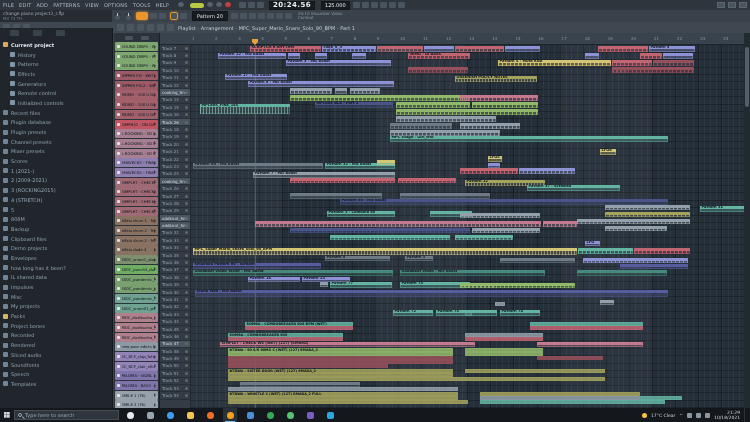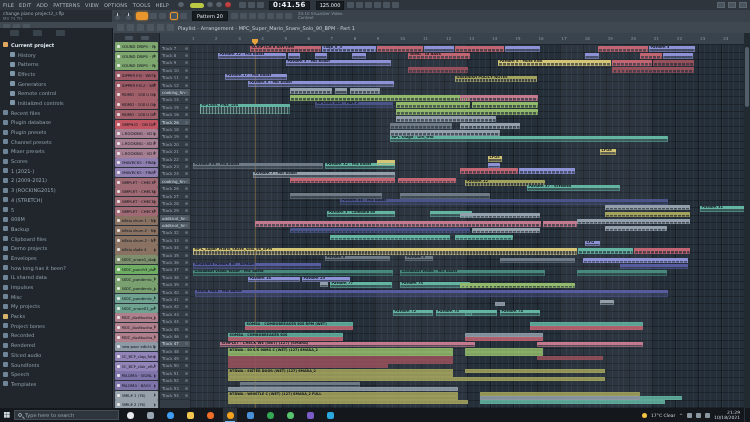--- a/index.html
+++ b/index.html
@@ -117,21 +117,21 @@
       </div>
     <div class="t-circle" style="margin-left:4px;"></div>
     <div class="lcd-pill"></div>
     <div class="t-circle"></div>
     <div class="t-circle"></div>
     <div class="t-circle rec"></div>
     <div class="mini-ico" style="margin-left:5px;"></div>
     <div class="mini-ico"></div>
     <div class="mini-ico"></div>
     <div class="lcd-box time-lcd">
-        <span>0:41.56</span>
+        <span>20:24.56</span>
       </div>
     <div class="lcd-box bpm-lcd">
         <span>125.000</span>
       </div>
     <div class="mini-ico"></div>
     <div class="mini-ico"></div>
     <div class="mini-ico"></div>
     <div class="mini-ico"></div>
     <div class="mini-ico"></div>
     <div class="mini-ico"></div>

